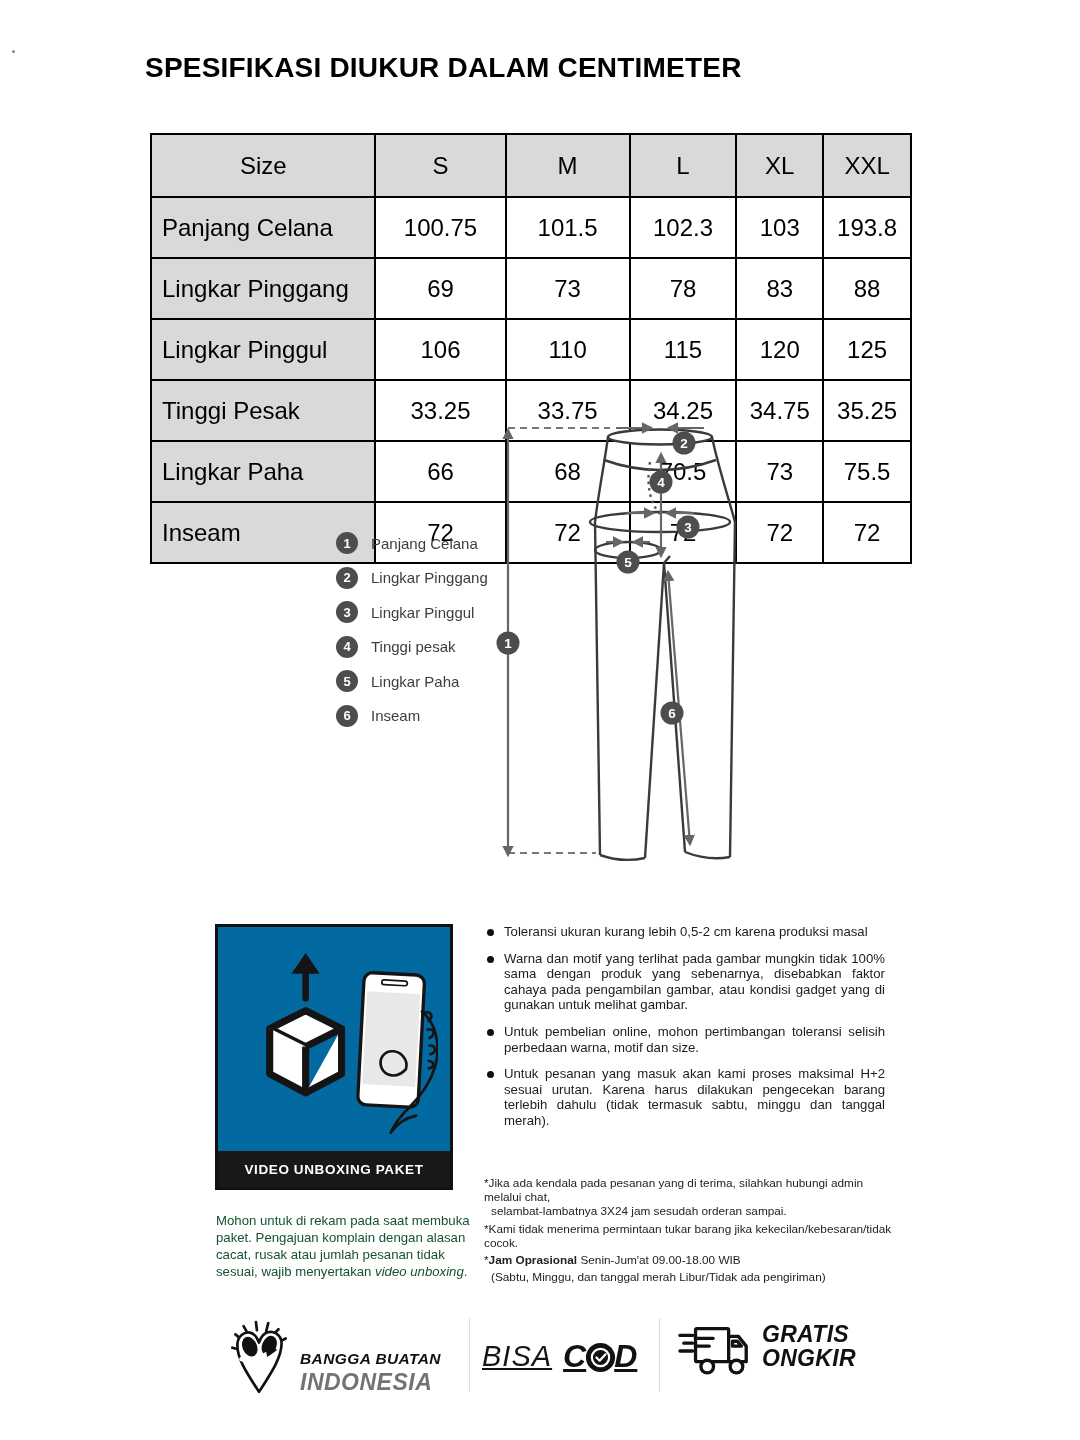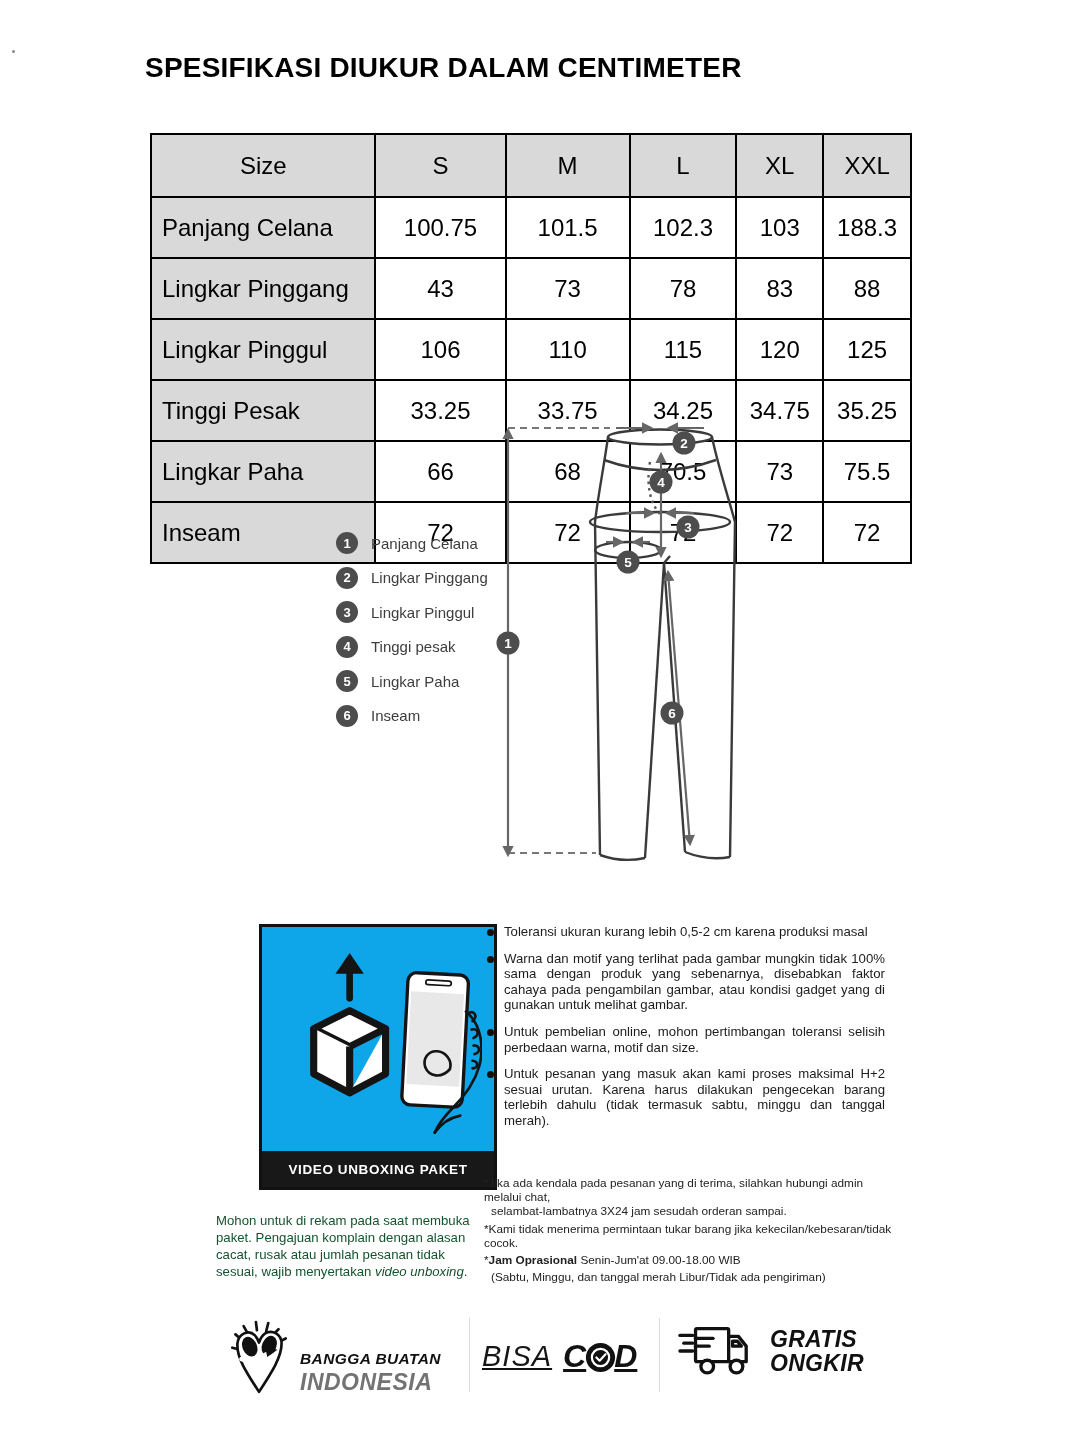--- a/index.html
+++ b/index.html
@@ -30,38 +30,38 @@
   .notes-heading{margin:0 0 27px 15px;font-size:17.5px;font-weight:800;letter-spacing:.3px;color:#101010;}
   .bullet{display:flex;margin-bottom:11px;}
   .bdot{flex:0 0 7px;width:7px;height:7px;border-radius:50%;background:#101010;margin:5px 10px 0 0;}
   .btext{font-size:13.2px;line-height:15.6px;color:#1c1c1c;text-align:justify;font-weight:500;}
   .footnotes{position:absolute;left:484px;top:1176px;width:412px;font-size:11.8px;line-height:14.2px;color:#222;}
   .fn{margin-bottom:3px;}
   .fn-indent{padding-left:7px;}
   .fn b{font-weight:bold;}
 
   
-  .unbox{position:absolute;left:215px;top:924px;width:238px;height:266px;border:3px solid #111;background:#0ea5e9;box-sizing:border-box;margin-left:44px;}
+  .unbox{position:absolute;left:215px;top:924px;width:238px;height:266px;border:3px solid #111;background:#0369a1;box-sizing:border-box;}
   .unbox-art{position:absolute;left:0;right:0;top:0;bottom:36px;display:flex;align-items:center;justify-content:center;}
   .unbox-caption{position:absolute;left:0;right:0;bottom:0;height:36px;background:#181818;color:#fff;
                  display:flex;align-items:center;justify-content:center;font-size:13.5px;font-weight:bold;letter-spacing:.6px;}
   .unbox-note{position:absolute;left:216px;top:1212px;width:258px;font-size:13.2px;line-height:17px;color:#14532d;}
   .unbox-note i{font-style:italic;}
 
   
   .fdiv{position:absolute;top:1318px;width:1px;height:74px;background:#dcdcdc;}
   .fdiv1{left:469px;}.fdiv2{left:659px;}
   .fgroup1{position:absolute;left:228px;top:1320px;display:flex;align-items:flex-end;gap:10px;}
   .fg1-l1{font-size:15.5px;font-weight:700;font-style:italic;letter-spacing:.4px;color:#111;}
   .fg1-l2{font-size:23px;font-weight:900;font-style:italic;letter-spacing:.5px;color:#737373;margin-top:1px;}
   .fgroup2{position:absolute;left:482px;top:1318px;width:176px;height:76px;display:flex;align-items:center;gap:11px;text-decoration:underline;}
   .bisa{font-size:29px;font-style:italic;font-weight:400;letter-spacing:1px;color:#151515;}
   .cod{display:flex;align-items:center;font-size:32px;font-weight:900;font-style:italic;color:#111;}
   .cod svg{margin:2px -2px 0 -1px;}
-  .fgroup3{position:absolute;left:678px;top:1322px;display:flex;align-items:center;gap:16px;}
+  .fgroup3{position:absolute;left:678px;top:1322px;display:flex;align-items:flex-start;gap:8px;}
   .fg3-line{font-size:23px;font-weight:900;font-style:italic;letter-spacing:.3px;color:#111;line-height:24px;}
 </style>
 </head>
 <body>
 
 <div class="page">
 
   <div class="artifact-dot"></div>
 
   <div class="title">SPESIFIKASI DIUKUR DALAM CENTIMETER</div>
@@ -85,25 +85,25 @@
         <th>XXL</th>
       </tr>
     </thead>
     <tbody>
       <tr>
         <th>Panjang Celana</th>
         <td>100.75</td>
         <td>101.5</td>
         <td>102.3</td>
         <td>103</td>
-        <td>188.3</td>
+        <td>193.8</td>
       </tr>
       <tr>
         <th>Lingkar Pinggang</th>
-        <td>43</td>
+        <td>69</td>
         <td>73</td>
         <td>78</td>
         <td>83</td>
         <td>88</td>
       </tr>
       <tr>
         <th>Lingkar Pinggul</th>
         <td>106</td>
         <td>110</td>
         <td>115</td>

